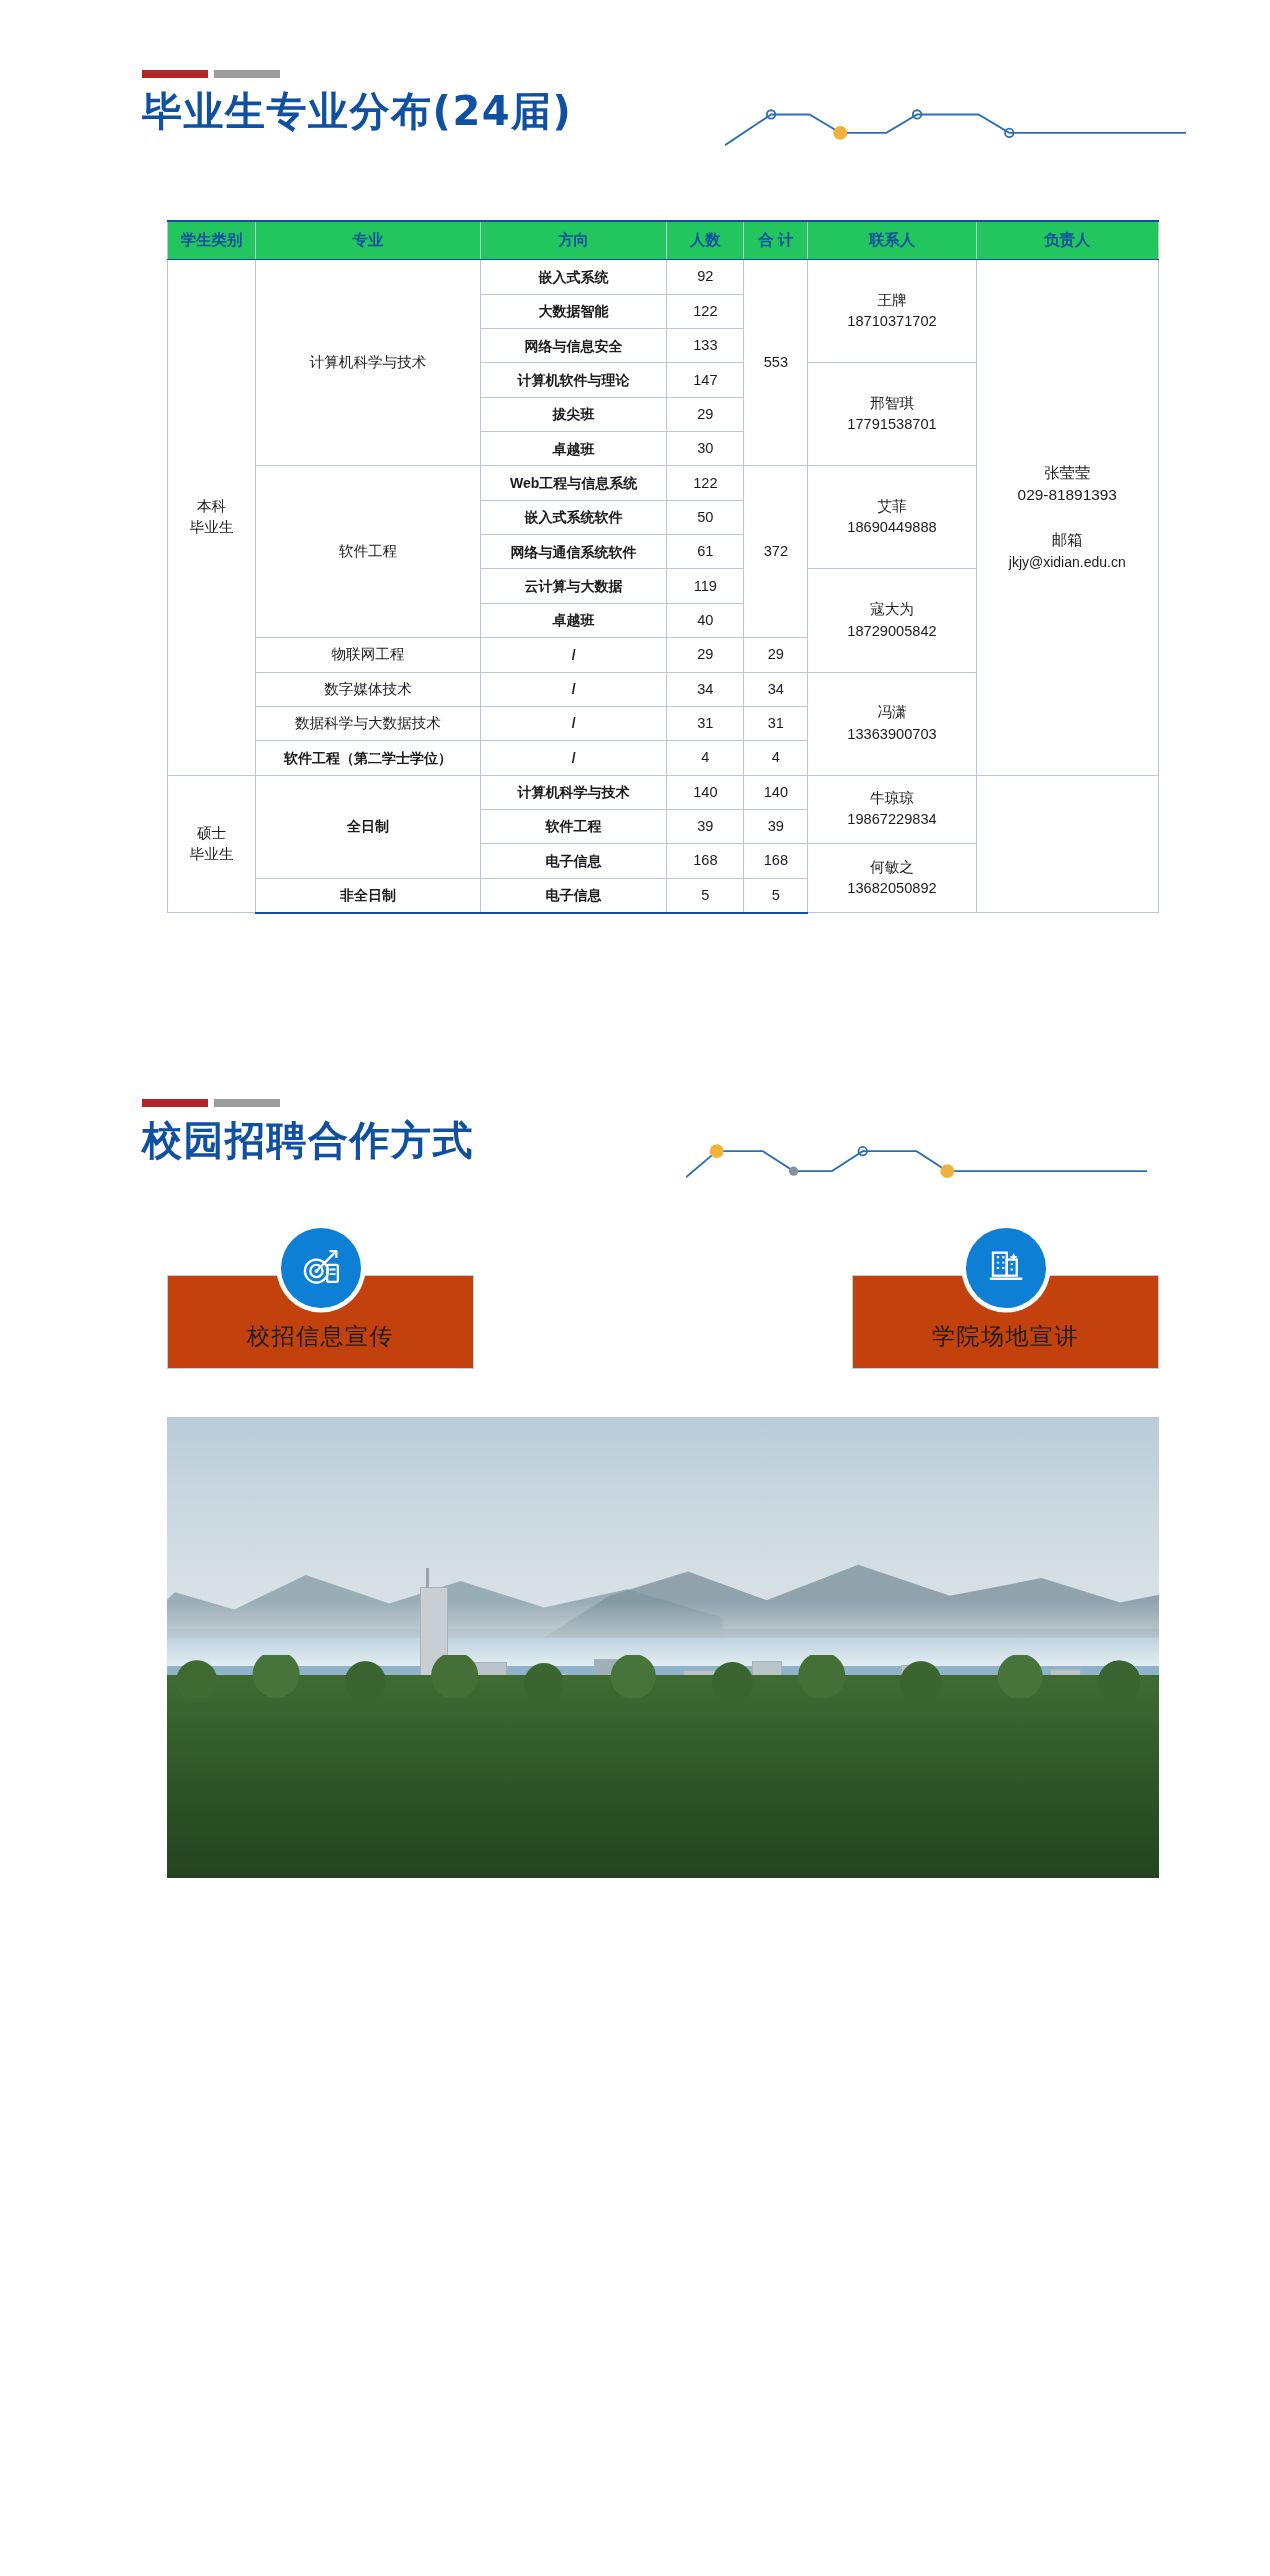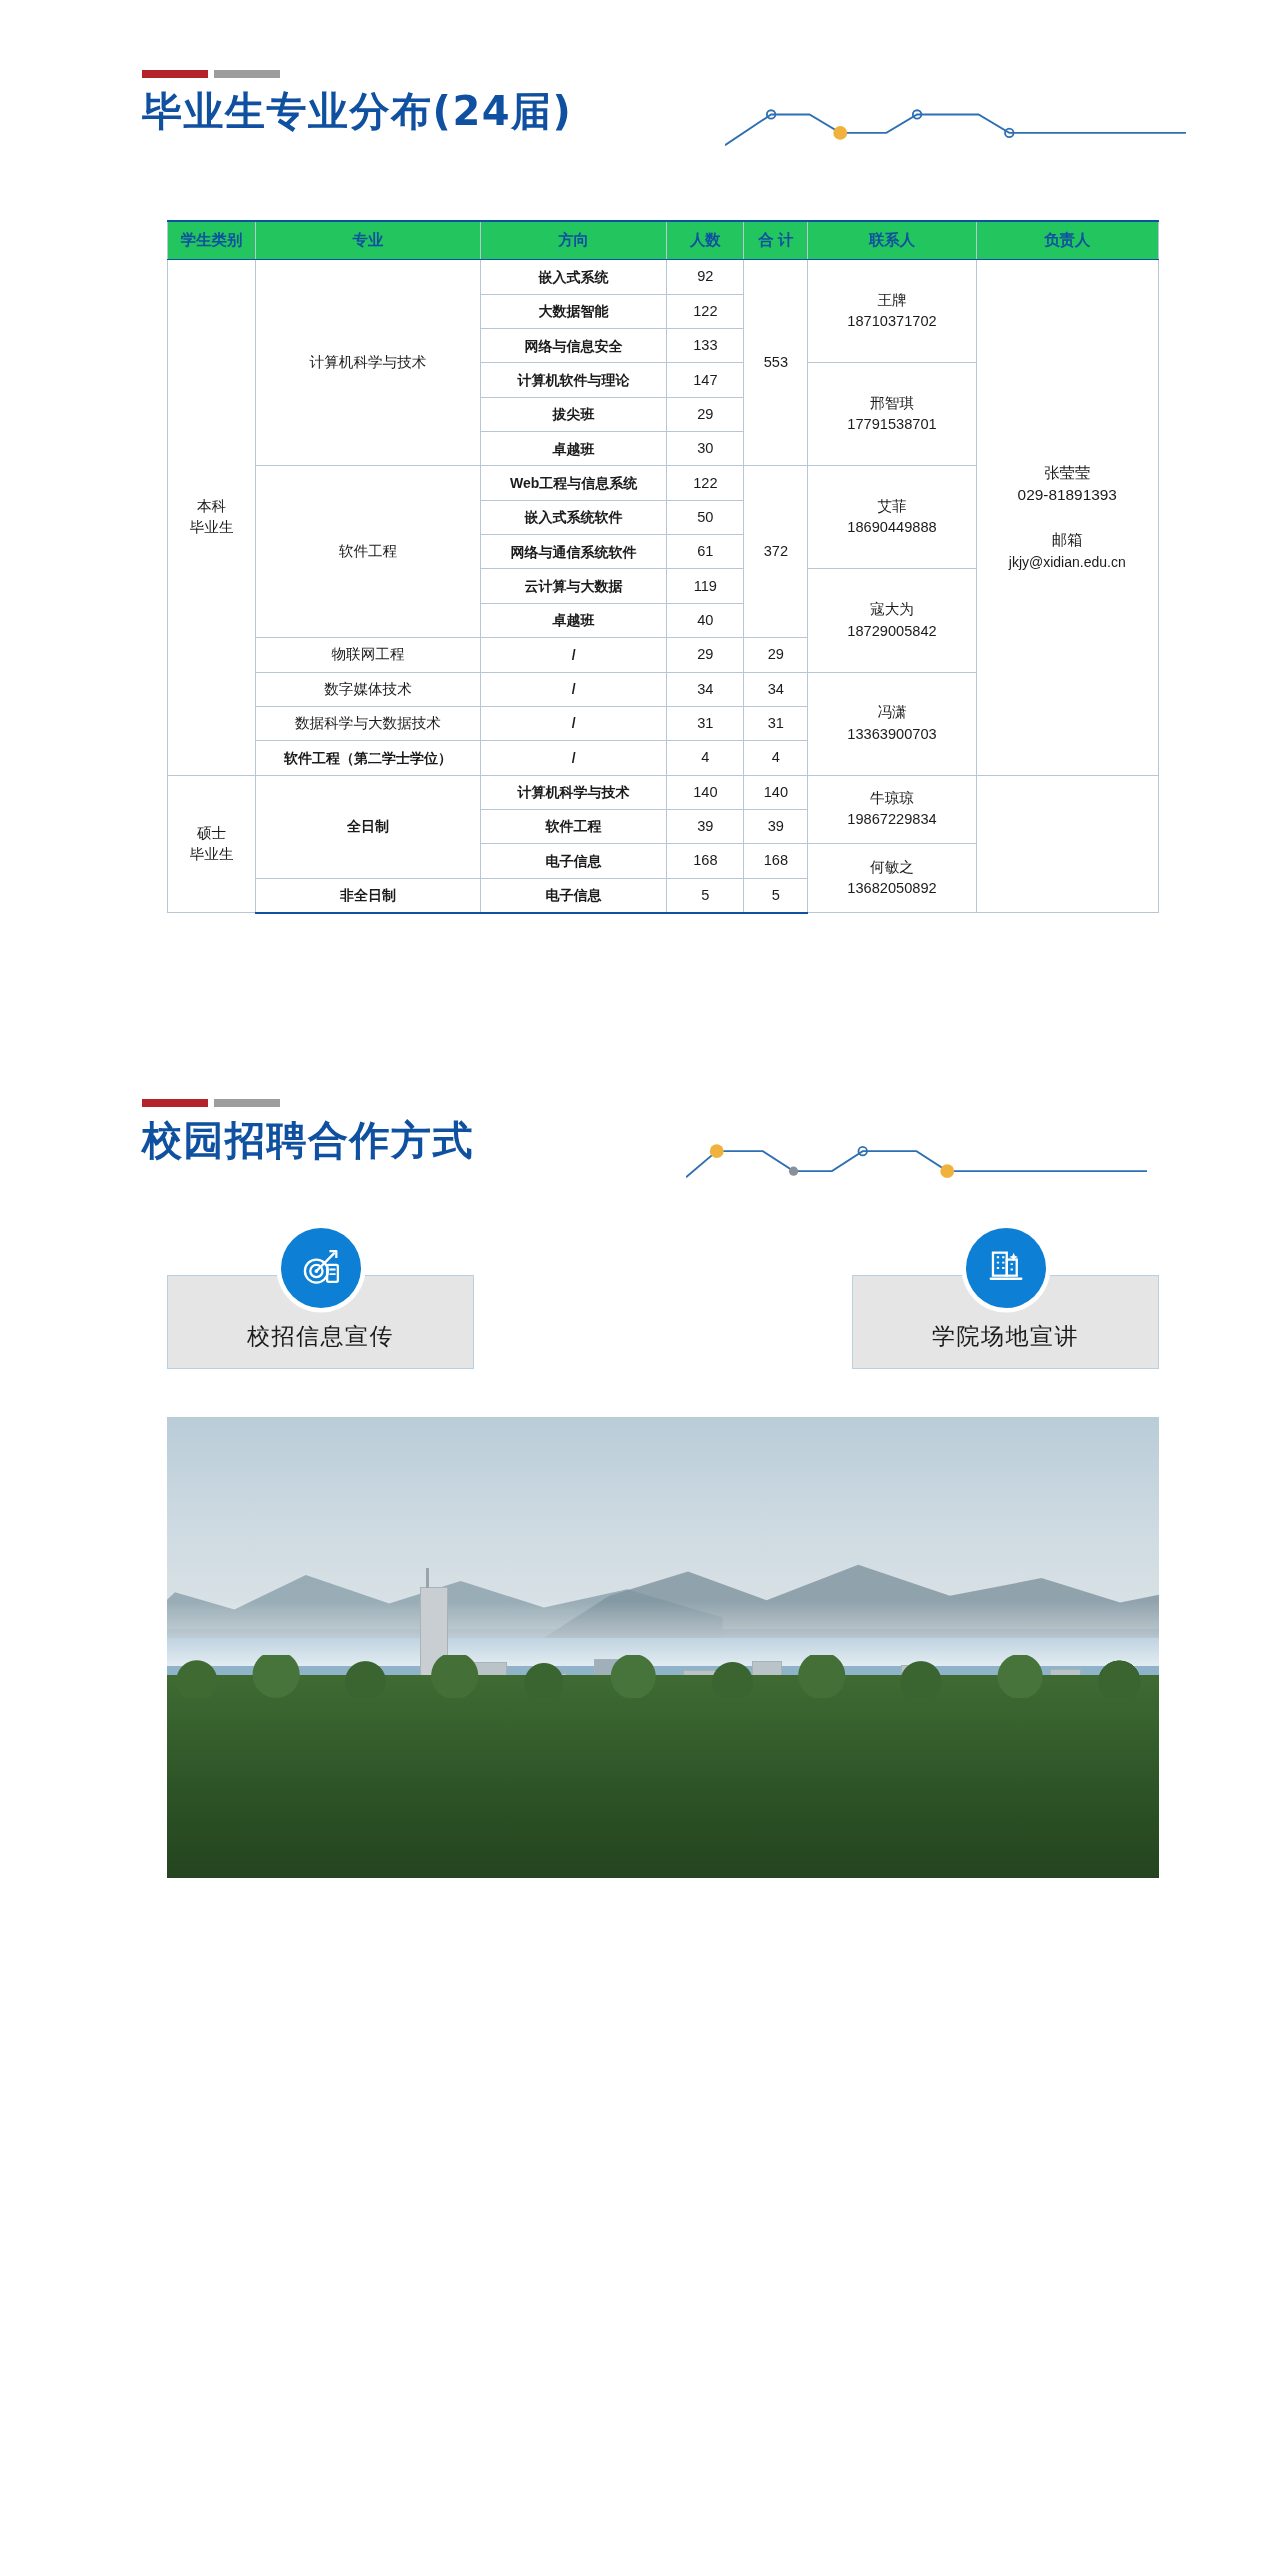--- a/index.html
+++ b/index.html
@@ -122,21 +122,21 @@
   .card{
     width:307px;
     height:94px;
     border:0.8px solid #b9cfe2;
     box-sizing:border-box;
     display:flex;
     align-items:flex-end;
     justify-content:center;
     padding-bottom:15.4px;
     position:relative;
-    background:#e5e5e5;
+    background:#c2410c;
   }
   .card-label{
     font-size:23px;
     color:#1b1b1b;
     letter-spacing:1.5px;
   }
   .card-badge{
     position:absolute;
     top:-48px;
     left:50%;

